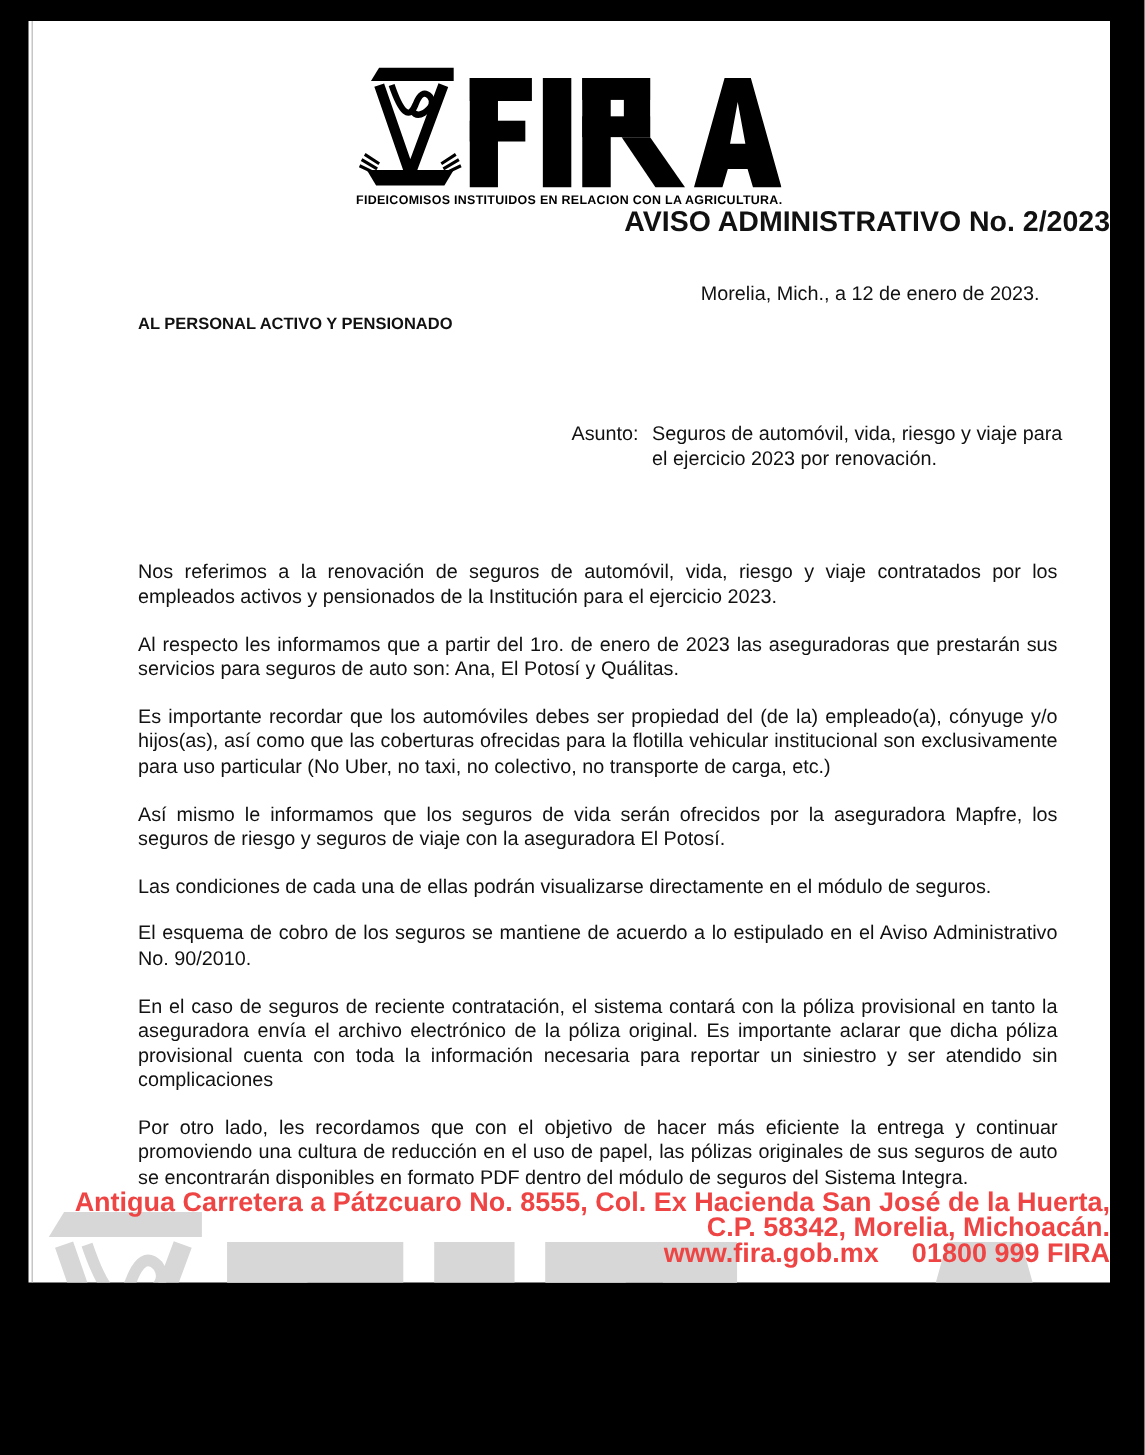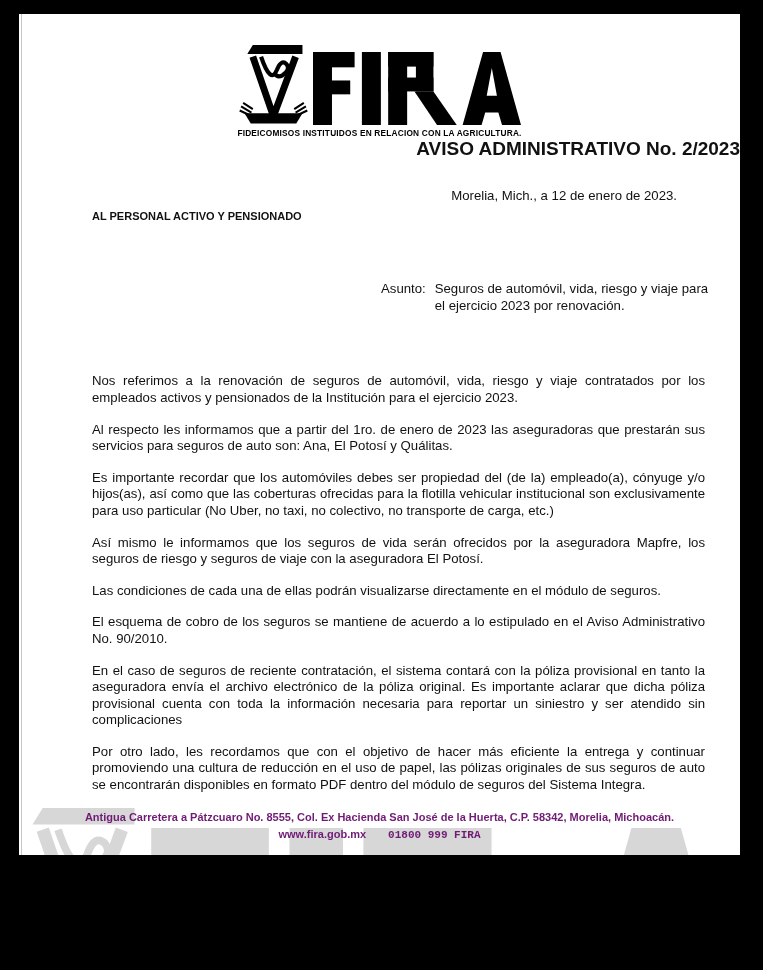--- a/index.html
+++ b/index.html
@@ -35,38 +35,38 @@
   .title {
     position:relative; z-index:1;
     text-align:right;
     font-size:19px; font-weight:bold;
   }
   .content {
     position:relative; z-index:1;
     margin:28px 35px 0 73px;
     font-size:13.2px; line-height:16.6px;
   }
-  .dateline { text-align:right; margin-right:28px; }
+  .dateline { text-align:right; margin-right:12px; }
   .addressee { font-weight:bold; margin-top:3px; font-size:11px; }
   .subject {
     display:flex; gap:9px;
     margin:57px -8px 0 auto;
     width:332px;
   }
   .subject-label { font-weight:normal; white-space:nowrap; }
   .subject-text { flex:1; }
   .content p { margin:0 0 15px 0; text-align:justify; }
   .content p:first-of-type { margin-top:59px; }
   
   .doc-footer {
     position:absolute; z-index:1; left:0; right:0; bottom:11px;
-    text-align:center; font-weight:bold;
-    font-size:11px; line-height:17px; color:#701a75;
+    text-align:right; font-weight:bold;
+    font-size:18px; line-height:17px; color:#ef4444;
   }
-  .doc-footer .phone { margin-left:22px;font-family:Liberation Mono, monospace; }
+  .doc-footer .phone { margin-left:22px; }
   
   .watermark {
     position:absolute; left:-2px; top:794px; z-index:0;
     display:flex; align-items:flex-start;
     color:#d7d7d7; pointer-events:none;
   }
   .watermark .wm-letters { margin-left:6px; margin-top:20px; }
   .defs-holder { position:absolute; width:0; height:0; overflow:hidden; }
 </style>
 </head>

